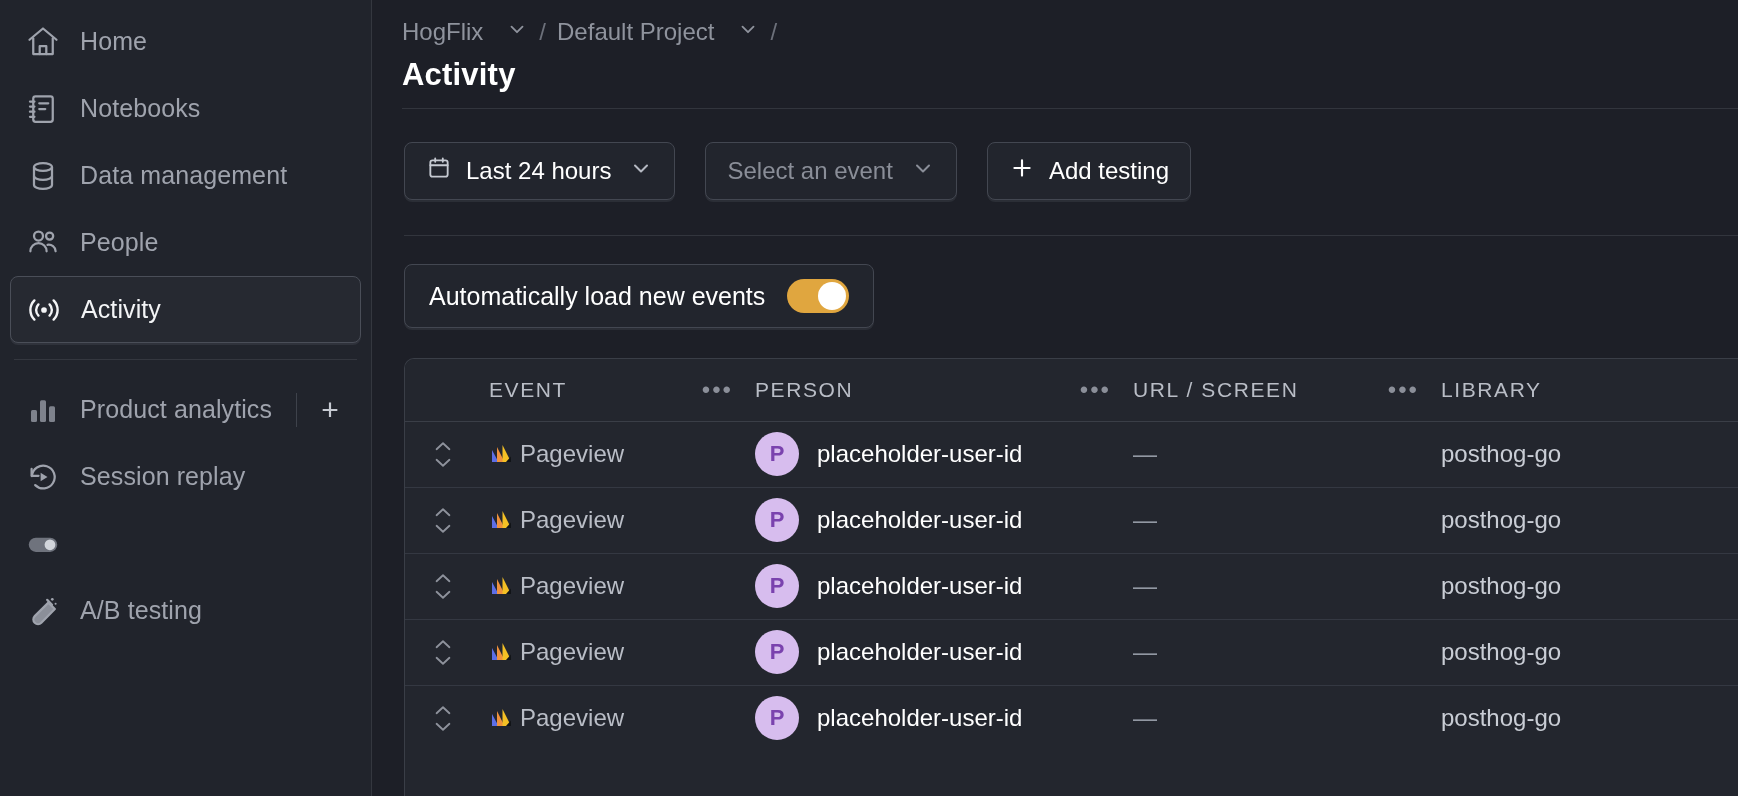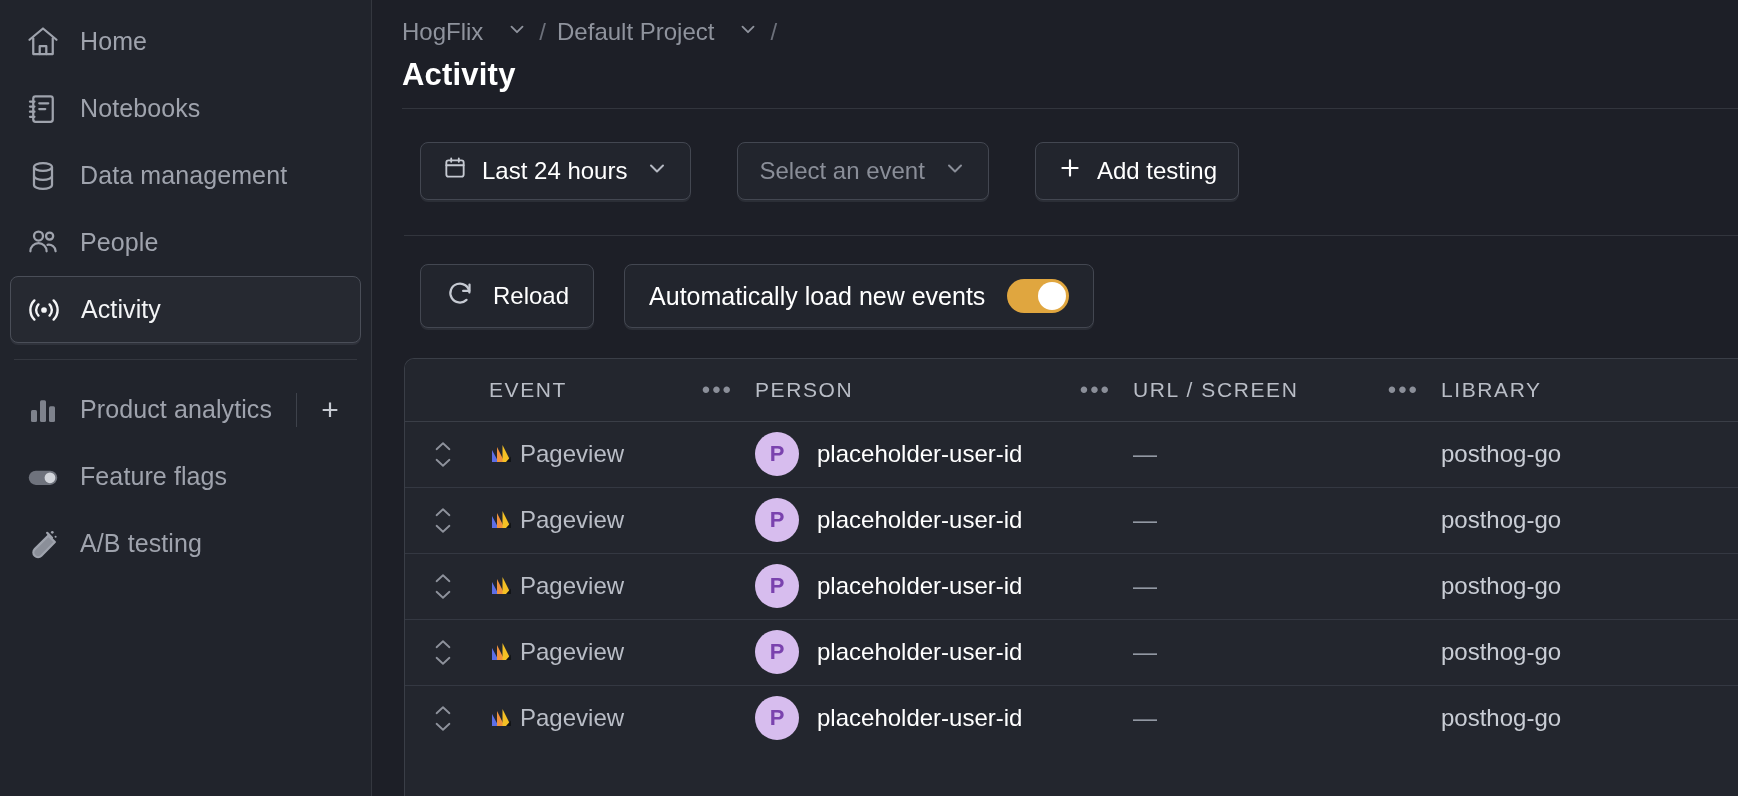--- a/index.html
+++ b/index.html
@@ -86,21 +86,20 @@
     display:flex; align-items:center; gap: 14px;
     height: 58px; padding: 0 21px;
     border: 1px solid #434751;
     border-radius: 8px;
     background: #22252d;
     color: #ffffff;
     font-size: 24px;
     cursor: pointer;
     white-space: nowrap;
     box-shadow: 0 2px 0 #2b2e36;
-    margin-left: 16px;
   }
   .btn.muted { color: #8a8e98; }
   .btn .chev { color:#b5b9c2; margin-left: 4px; }
 
   .sep-rule { height:1px; background:#32353d; margin: 35px 0 0 32px; }
 
   .toolbar {
     display:flex; align-items:center; gap: 30px;
     padding: 28px 0 0 32px;
     flex: 0 0 auto;
@@ -258,29 +257,38 @@
             <rect x="16" y="9.5" width="4" height="10.5" rx="1"></rect>
           </svg>
       </span>
       <span class="label">Product analytics</span>
       <span class="nav-side">
         <span class="nav-divider-v"></span>
         <span class="nav-plus">+</span>
       </span>
     </div>
 
+    <div class="nav-item">
+      <span class="ico">
+        <svg width="36" height="36" viewBox="0 0 24 24" fill="none" stroke="#9fa3ad" stroke-width="1.5" stroke-linecap="round" stroke-linejoin="round">
+            <path d="M4.6 11.4a7.6 7.6 0 1 1 2.2 6"></path>
+            <path d="M4.4 6.6v4.6h4.6"></path>
+            <path d="M10.4 9.2 15 12l-4.6 2.8z" fill="#9fa3ad" stroke="none"></path>
+          </svg>
+      </span>
+      <span class="label">Session replay</span>
+    </div>
 
     <div class="nav-item">
       <span class="ico">
         <svg width="38" height="38" viewBox="0 0 24 24">
             <rect x="3" y="8" width="18" height="9" rx="4.5" fill="#6f737d"></rect>
             <circle cx="16.4" cy="12.5" r="3.4" fill="#d2d5db"></circle>
           </svg>
       </span>
-      <span class="label">Feature flags</span>
     </div>
 
     <div class="nav-item">
       <span class="ico">
         <svg width="36" height="36" viewBox="0 0 24 24" fill="none" stroke="#9fa3ad" stroke-width="1.5" stroke-linecap="round" stroke-linejoin="round">
             <path d="M14.8 4.6 18 7.8"></path>
             <path d="M15.6 6.4 6.5 15.4a3.1 3.1 0 0 0 4.4 4.4l9-9.1z" fill="#8b8f99" stroke="#9fa3ad"></path>
             <circle cx="18.2" cy="4.2" r=".9" fill="#9fa3ad" stroke="none"></circle>
             <circle cx="20.4" cy="7.2" r=".7" fill="#9fa3ad" stroke="none"></circle>
           </svg>
@@ -349,29 +357,20 @@
               <path d="M12 5v14M5 12h14"></path>
             </svg>
         </span>
         <span>Add testing</span>
       </div>
     </div>
 
     <div class="sep-rule"></div>
 
     <div class="toolbar">
-      <div class="btn btn-reload">
-        <span>
-          <svg width="30" height="30" viewBox="0 0 24 24" fill="none" stroke="#c6cad2" stroke-width="1.8" stroke-linecap="round" stroke-linejoin="round">
-              <path d="M19.5 11.6a7.6 7.6 0 1 0-2.3 5.9"></path>
-              <path d="M19.6 5.2v5.1h-5.1"></path>
-            </svg>
-        </span>
-        <span>Reload</span>
-      </div>
 
       <div class="autoload">
         <span>Automatically load new events</span>
         <span class="toggle">
           <span class="knob"></span>
         </span>
       </div>
 
     </div>
 

